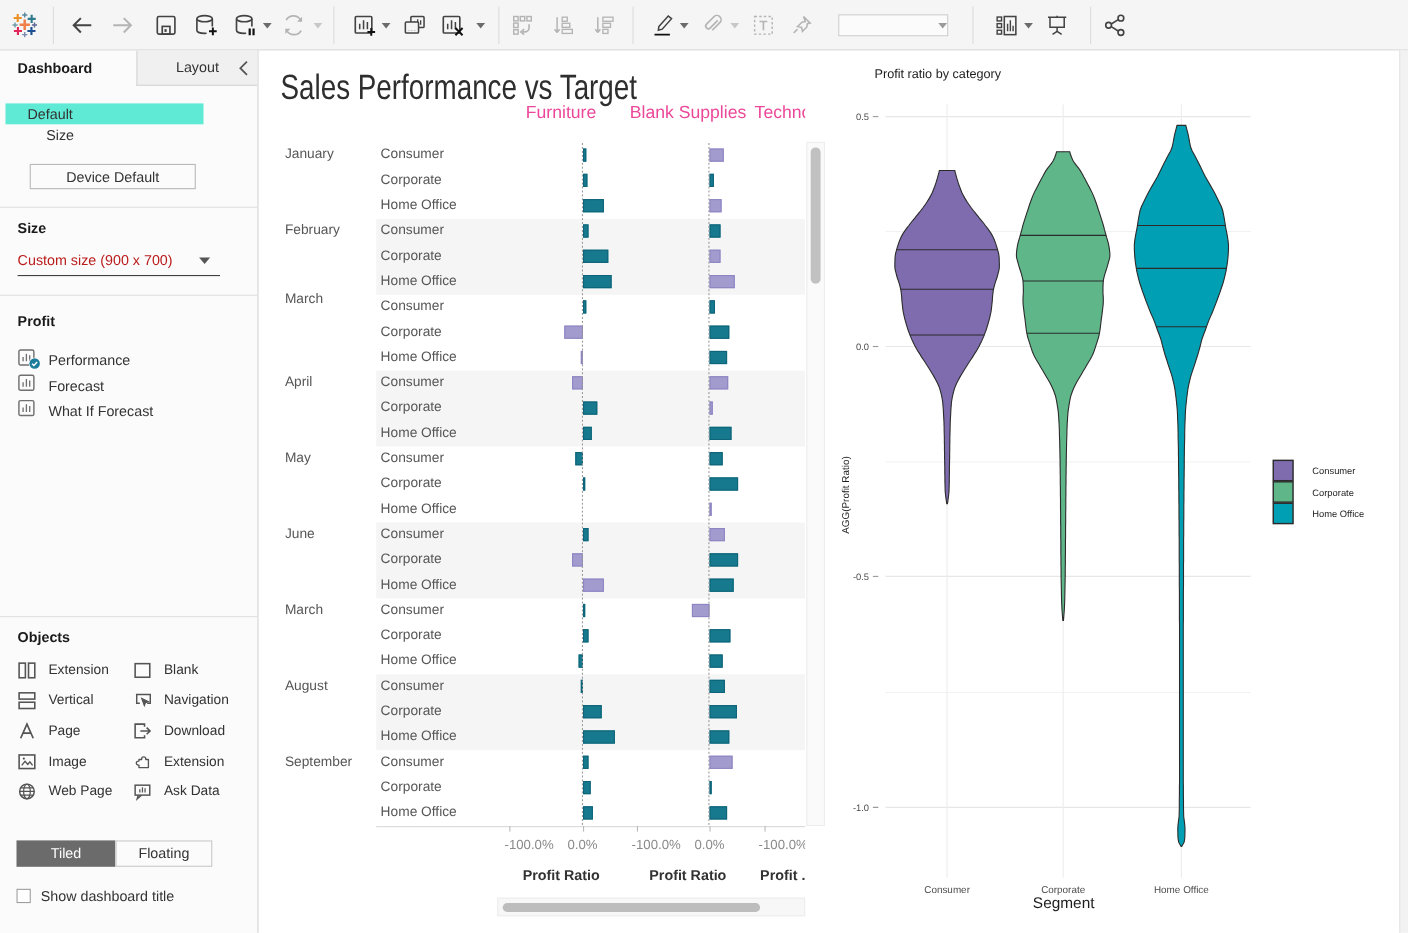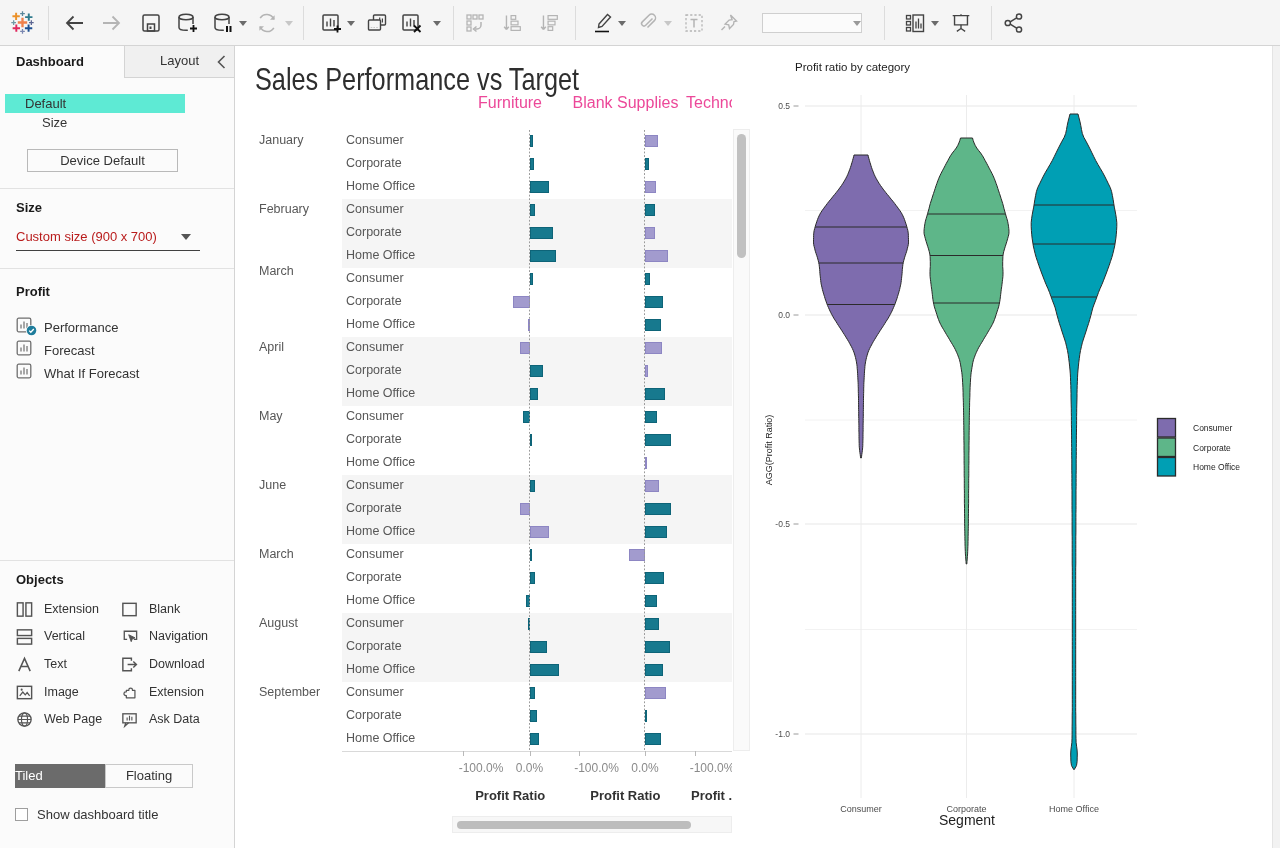--- a/index.html
+++ b/index.html
@@ -14,21 +14,21 @@
 .hsep{position:absolute;left:0;width:234px;height:1px;background:#e2e2e2}
 .h1{position:absolute;left:16px;font-size:13px;font-weight:bold;color:#1a1a1a}
 .sizesel{position:absolute;left:16px;top:183px;width:184px;font-size:13px;color:#b91c1c;border-bottom:1px solid #404040;padding-bottom:6px}
 .sizesel .car{position:absolute;right:9px;top:5px;width:0;height:0;border-left:5px solid transparent;border-right:5px solid transparent;border-top:6px solid #555}
 .sheetitem{position:absolute;left:16px;height:18px;font-size:13px;color:#333}
 .sheetitem .si{position:absolute;left:0;top:0}
 .sheetitem .st{position:absolute;left:28px;top:3px;white-space:nowrap}
 .oitem{position:absolute;height:20px;font-size:12.5px;color:#333;white-space:nowrap}
 .oitem .oic{position:absolute;left:0;top:0}
 .oitem .olb{position:absolute;left:29px;top:2px}
-.tiled{position:absolute;left:15px;top:718px;width:90px;height:24px;background:#6b6b6b;color:#fff;font-size:13px;text-align:left;line-height:24px}
+.tiled{position:absolute;left:15px;top:718px;width:90px;height:24px;background:#6b6b6b;color:#fff;font-size:13px;text-align:center;line-height:24px}
 .floating{position:absolute;left:105px;top:718px;width:88px;height:24px;background:#fbfbfb;border:1px solid #c9c9c9;color:#333;font-size:13px;text-align:center;line-height:22px}
 .cb{position:absolute;left:15px;top:762px;width:13px;height:13px;border:1px solid #9e9e9e;background:#fff}
 .cbl{position:absolute;left:37px;top:761px;font-size:13px;color:#333}
 .main{position:absolute;left:236px;top:46px;width:1044px;height:802px;background:#fff}
 .title{position:absolute;left:18.5px;top:15px;font-size:32px;color:#2e2e2e;transform:scaleX(0.79);transform-origin:0 0;white-space:nowrap}
 .chead{position:absolute;top:48px;font-size:16px;color:#ec4899}
 .mlab,.slab{position:absolute;font-size:12.5px;color:#575757;height:16px}
 .mlab{left:23px}
 .slab{left:110px}
 .band{position:absolute;left:106px;width:389.5px;background:#f5f5f5}
@@ -240,21 +240,21 @@
       <span class="oic"><svg width="19" height="19" viewBox="0 0 20 20" fill="none">
           <path d="M14.5 13 h3 V4.5 h-13 V13 h3" stroke="#545454" stroke-width="1.4"></path>
           <path d="M9.2 8.2 l2.6 7.2 1.1-2.9 2.9-1.1 Z" fill="#545454" stroke="#545454" stroke-width="1"></path>
         </svg></span>
       <span class="olb">Navigation</span>
     </div>
     <div class="oitem" style="left:15px;top:609px">
       <span class="oic"><svg width="19" height="19" viewBox="0 0 20 20" fill="none">
           <path d="M4 17 L10 3.5 L16 17 M6.3 12 h7.4" stroke="#545454" stroke-width="1.6"></path>
         </svg></span>
-      <span class="olb">Text</span>
+      <span class="olb">Page</span>
     </div>
     <div class="oitem" style="left:120px;top:609px">
       <span class="oic"><svg width="19" height="19" viewBox="0 0 20 20" fill="none">
           <path d="M12 6 V3.5 H3 v13 h9 V14" stroke="#545454" stroke-width="1.5"></path>
           <path d="M8 10 h9 M14 6.8 L17.3 10 L14 13.2" stroke="#545454" stroke-width="1.5"></path>
         </svg></span>
       <span class="olb">Download</span>
     </div>
     <div class="oitem" style="left:15px;top:637px">
       <span class="oic"><svg width="19" height="19" viewBox="0 0 20 20" fill="none">

